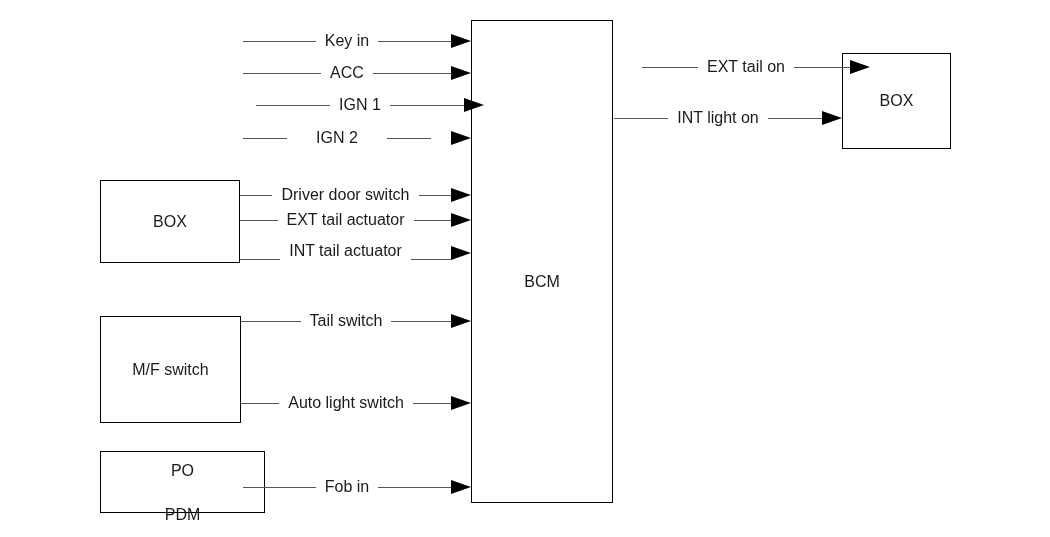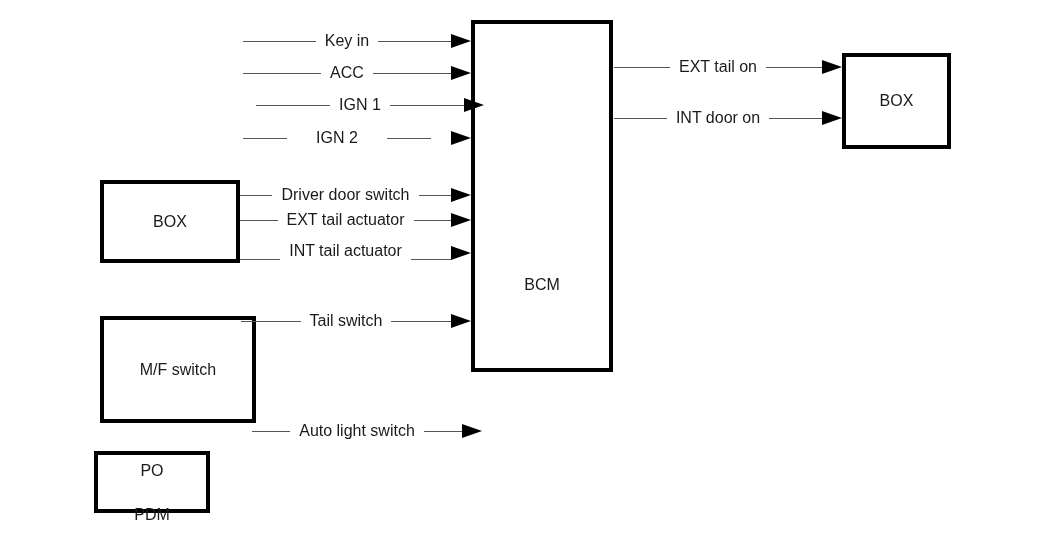--- a/index.html
+++ b/index.html
@@ -12,21 +12,21 @@
     position: relative;
     width: 1050px;
     height: 537px;
     background: #ffffff;
     overflow: hidden;
     color: #1a1a1a;
     font-size: 16px;
   }
   .block {
     position: absolute;
-    border: 4px solid #000000;
+    border: 1px solid #000000;
     background: #ffffff;
     display: flex;
     align-items: center;
     justify-content: center;
     text-align: center;
     box-sizing: border-box;
     line-height: 1.35;
   }
   .block-label {
     display: block;
@@ -63,33 +63,33 @@
     border-left: 20px solid #000000;
     border-top: 7px solid transparent;
     border-bottom: 7px solid transparent;
   }
 </style>
 </head>
 <body>
 
 <div id="canvas">
 
-  <div class="block" style="left:471px; top:20px; width:142px; height:352px;">
+  <div class="block" style="left:471px; top:20px; width:142px; height:483px;">
     <span id="bcm-label" class="block-label">BCM</span>
   </div>
 
   <div class="block" style="left:100px; top:180px; width:140px; height:83px;">
     <span class="block-label">BOX</span>
   </div>
 
-  <div class="block" style="left:100px; top:316px; width:156px; height:107px;">
+  <div class="block" style="left:100px; top:316px; width:141px; height:107px;">
     <span class="block-label">M/F switch</span>
   </div>
 
-  <div class="block" style="left:94px; top:451px; width:116px; height:62px;">
+  <div class="block" style="left:100px; top:451px; width:165px; height:62px;">
     <span class="block-label">
       <span>PO</span><br>
       <span>PDM</span>
     </span>
   </div>
 
   <div class="block" style="left:842px; top:53px; width:109px; height:96px;">
     <span class="block-label">BOX</span>
   </div>
 
@@ -142,35 +142,41 @@
     <div class="arrowhead"></div>
   </div>
 
   <div class="signal-row" style="left:241px; top:321px; width:230px;">
     <div class="wire"></div>
     <span class="sig-label">Tail switch</span>
     <div class="wire"></div>
     <div class="arrowhead"></div>
   </div>
 
-  <div class="signal-row" style="left:252px; top:403px; width:230px;margin-top:28px;">
+  <div class="signal-row" style="left:241px; top:403px; width:230px;">
     <div class="wire"></div>
     <span class="sig-label">Auto light switch</span>
     <div class="wire"></div>
     <div class="arrowhead"></div>
   </div>
 
+  <div class="signal-row" style="left:243px; top:487px; width:228px;">
+    <div class="wire"></div>
+    <span class="sig-label">Fob in</span>
+    <div class="wire"></div>
+    <div class="arrowhead"></div>
+  </div>
 
-  <div class="signal-row" style="left:614px; top:67px; width:228px;">
+  <div class="signal-row" style="left:614px; top:67px; width:228px;padding-left:28px;">
     <div class="wire"></div>
     <span class="sig-label">EXT tail on</span>
     <div class="wire"></div>
     <div class="arrowhead"></div>
   </div>
 
   <div class="signal-row" style="left:614px; top:118px; width:228px;">
     <div class="wire"></div>
-    <span class="sig-label">INT door on</span>
+    <span class="sig-label">INT light on</span>
     <div class="wire"></div>
     <div class="arrowhead"></div>
   </div>
 
 </div>
 
 </body></html>

